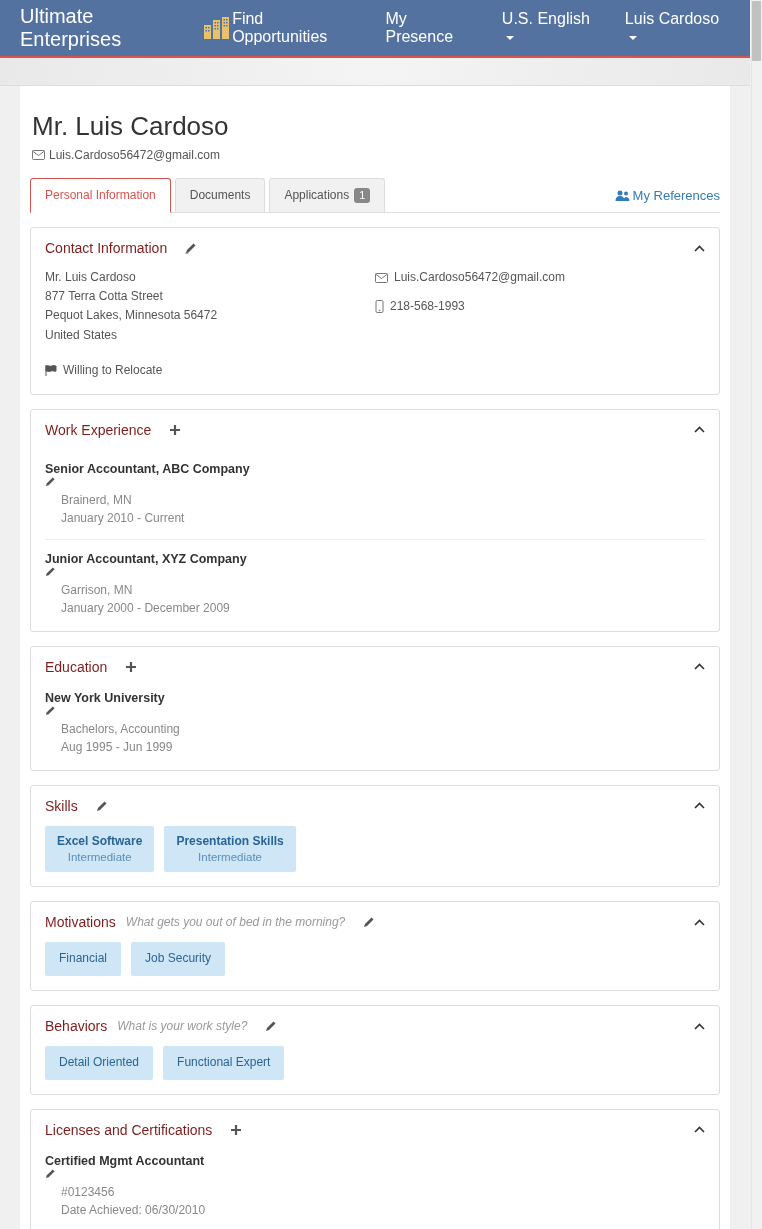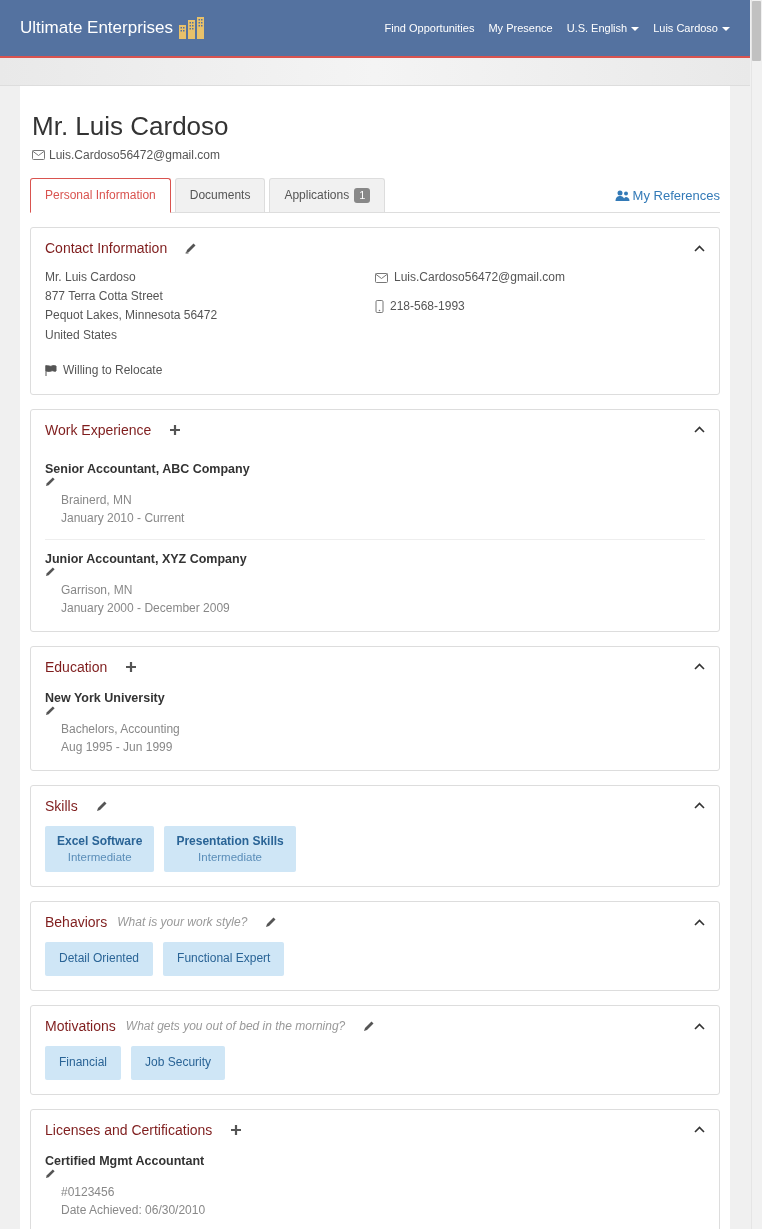--- a/index.html
+++ b/index.html
@@ -1,20 +1,20 @@
 <!DOCTYPE html>
 <html><head>
 <meta charset="utf-8">
 <style>
   * { box-sizing: border-box; margin: 0; padding: 0; }
   body { font-family: -apple-system, "Helvetica Neue", Arial, sans-serif; font-size: 13px; color: #333; background: #f0f0f0; width: 762px; }
   .navbar { background: #5472a0; height: 58px; display: flex; align-items: center; padding: 0 20px; color: #fff; border-bottom: 2px solid #d9534f; }
-  .brand { font-size: 17px; font-weight: 300; display:flex; align-items:center; gap:6px; }
+  .brand { font-size: 20px; font-weight: 300; display:flex; align-items:center; gap:6px; }
   .brand-icon { display:inline-block; }
-  .nav-items { margin-left: auto; display: flex; gap: 14px; font-size: 11px; align-items:center; }
+  .nav-items { margin-left: auto; display: flex; gap: 24px; font-size: 16px; align-items:center; }
   .nav-item { cursor: pointer; color:#fff; }
   .caret { display:inline-block; width:0; height:0; border-left:4px solid transparent; border-right:4px solid transparent; border-top:4px solid #fff; margin-left:4px; vertical-align:middle; }
   .banner { height: 28px; background: linear-gradient(90deg, #e9e9e9, #f4f4f4, #e9e9e9); border-bottom:1px solid #ddd; }
   .main { background: #fff; margin: 0 20px; padding: 20px 10px 30px 10px; }
   .page-title { font-size: 26px; font-weight: 400; color: #333; margin: 5px 0 6px 2px; }
   .email-row { font-size: 12px; color: #555; margin-bottom: 16px; margin-left:2px; display:flex; align-items:center; gap:4px; }
   .tabs-row { display:flex; align-items:center; border-bottom:1px solid #ddd; }
   .tabs { display: flex; }
   .tab { padding: 9px 14px; background: #f1f1f1; border:1px solid #ddd; border-bottom:none; font-size:12px; color:#555; cursor:pointer; margin-right:4px; border-radius:3px 3px 0 0; display:flex; align-items:flex-start; gap:5px;}
   .tab.active { background:#fff; border:1px solid #d9534f; border-bottom:1px solid #fff; color:#d9534f; margin-bottom:-1px; }
@@ -272,60 +272,60 @@
         <div class="chip">
           <strong>Presentation Skills</strong>
           <span class="lvl">Intermediate</span>
         </div>
       </div>
     </div>
   </div>
 
   <div class="panel">
     <div class="panel-header">
+      <span class="panel-title">Motivations</span>
+      <span class="panel-hint">What gets you out of bed in the morning?</span>
+      <span class="icon-btn">
+            <svg width="12" height="12" viewBox="0 0 12 12" fill="#555">
+              <path d="M1 11 L2 8 L8.5 1.5 L10.5 3.5 L4 10 Z"></path>
+            </svg>
+          </span>
+      <span class="chevup">
+            <svg width="11" height="7" viewBox="0 0 11 7">
+              <path d="M1 6 L5.5 1.5 L10 6" fill="none" stroke="#333" stroke-width="1.6"></path>
+            </svg>
+          </span>
+    </div>
+    <div class="panel-body">
+      <div class="chip-row">
+        <div class="chip flat"><span>Financial</span></div>
+        <div class="chip flat"><span>Job Security</span></div>
+      </div>
+    </div>
+  </div>
+
+  <div class="panel">
+    <div class="panel-header">
       <span class="panel-title">Behaviors</span>
       <span class="panel-hint">What is your work style?</span>
       <span class="icon-btn">
             <svg width="12" height="12" viewBox="0 0 12 12" fill="#555">
               <path d="M1 11 L2 8 L8.5 1.5 L10.5 3.5 L4 10 Z"></path>
             </svg>
           </span>
       <span class="chevup">
             <svg width="11" height="7" viewBox="0 0 11 7">
               <path d="M1 6 L5.5 1.5 L10 6" fill="none" stroke="#333" stroke-width="1.6"></path>
             </svg>
           </span>
     </div>
     <div class="panel-body">
       <div class="chip-row">
         <div class="chip flat"><span>Detail Oriented</span></div>
         <div class="chip flat"><span>Functional Expert</span></div>
-      </div>
-    </div>
-  </div>
-
-  <div class="panel">
-    <div class="panel-header">
-      <span class="panel-title">Motivations</span>
-      <span class="panel-hint">What gets you out of bed in the morning?</span>
-      <span class="icon-btn">
-            <svg width="12" height="12" viewBox="0 0 12 12" fill="#555">
-              <path d="M1 11 L2 8 L8.5 1.5 L10.5 3.5 L4 10 Z"></path>
-            </svg>
-          </span>
-      <span class="chevup">
-            <svg width="11" height="7" viewBox="0 0 11 7">
-              <path d="M1 6 L5.5 1.5 L10 6" fill="none" stroke="#333" stroke-width="1.6"></path>
-            </svg>
-          </span>
-    </div>
-    <div class="panel-body">
-      <div class="chip-row">
-        <div class="chip flat"><span>Financial</span></div>
-        <div class="chip flat"><span>Job Security</span></div>
       </div>
     </div>
   </div>
 
   <div class="panel">
     <div class="panel-header">
       <span class="panel-title">Licenses and Certifications</span>
       <span class="icon-btn">
             <svg width="12" height="12" viewBox="0 0 12 12">
               <path d="M6 1 L6 11 M1 6 L11 6" stroke="#555" stroke-width="2.2"></path>

